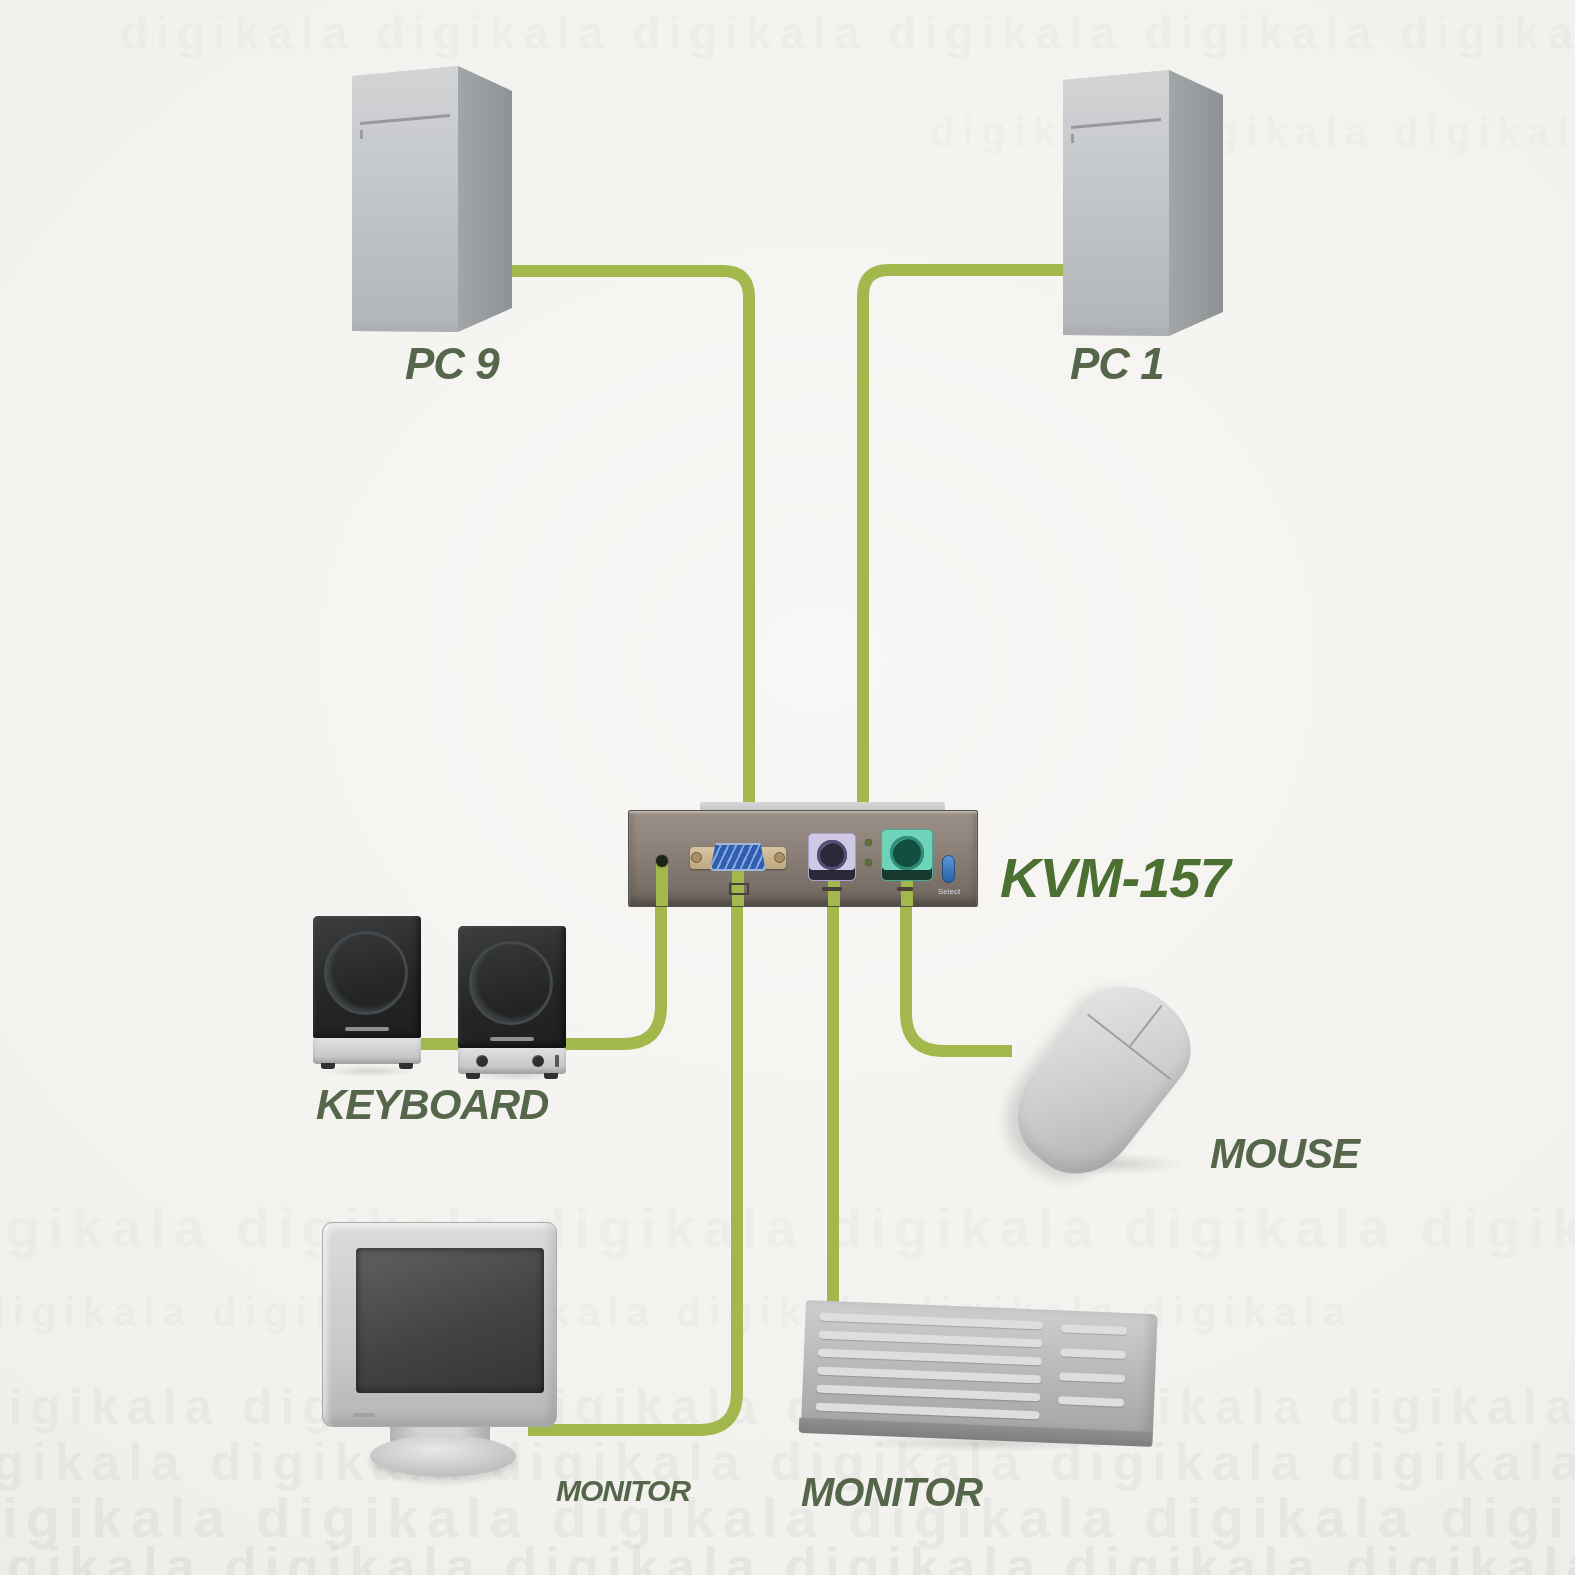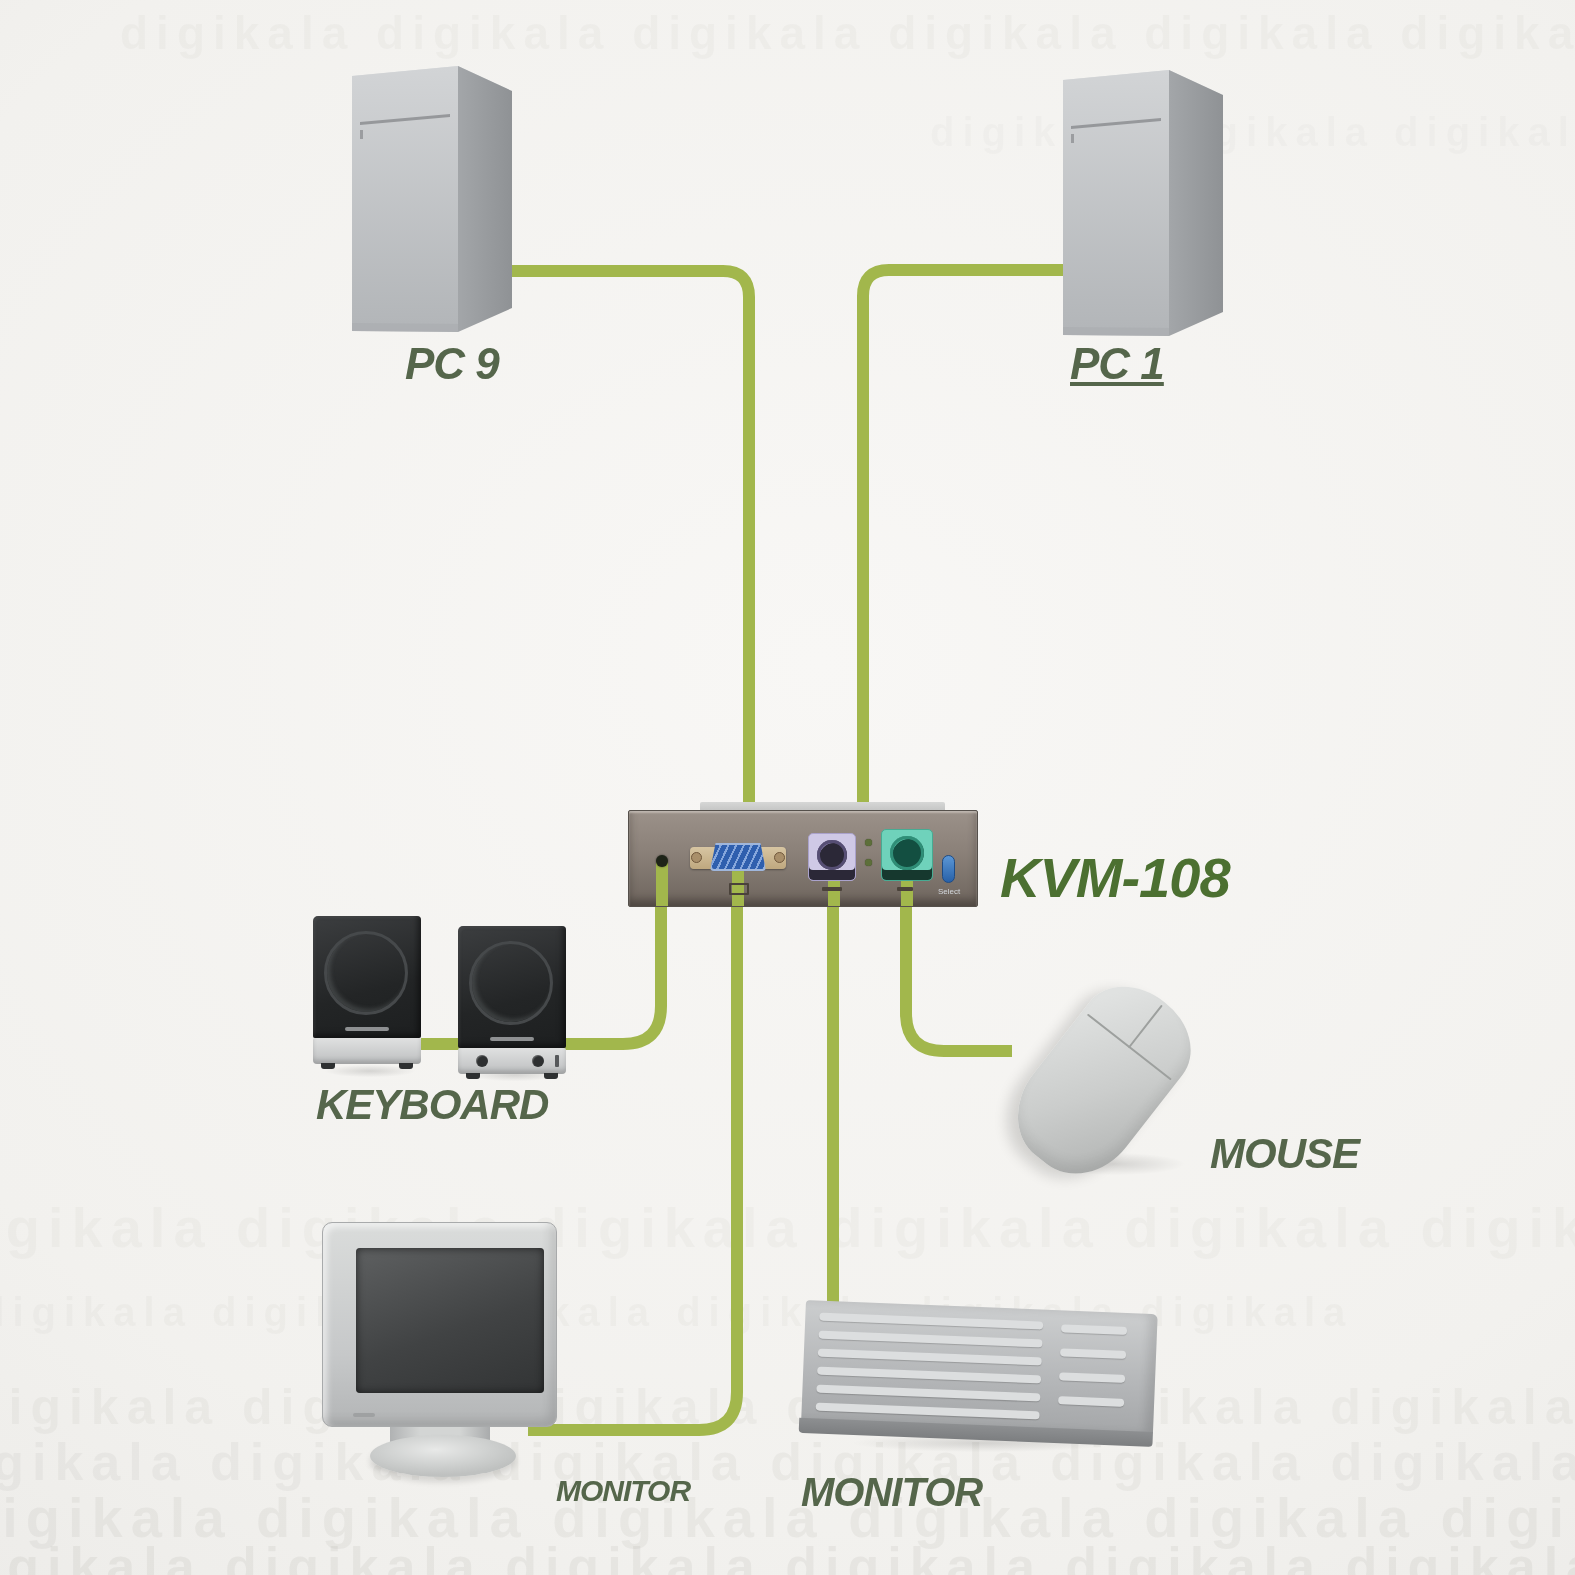--- a/index.html
+++ b/index.html
@@ -280,20 +280,20 @@
 
   <div class="shadow" style="left:1015px;top:1148px;width:200px;height:32px;"></div>
   <div class="mouse">
     <div class="mouse-body">
       <div class="mouse-divider"></div>
       <div class="mouse-split"></div>
     </div>
   </div>
 
   <div class="lbl" style="left:405px;top:342px;font-size:44px;">PC 9</div>
-  <div class="lbl" style="left:1070px;top:342px;font-size:44px;text-decoration:underline;">PC 1</div>
-  <div class="lbl lbl-kvm" style="left:1000px;top:850px;font-size:56px;">KVM-108</div>
+  <div class="lbl" style="left:1070px;top:342px;font-size:44px;">PC 1</div>
+  <div class="lbl lbl-kvm" style="left:1000px;top:850px;font-size:56px;">KVM-157</div>
   <div class="lbl" style="left:316px;top:1084px;font-size:42px;">KEYBOARD</div>
   <div class="lbl" style="left:1210px;top:1133px;font-size:42px;">MOUSE</div>
   <div class="lbl" style="left:556px;top:1476px;font-size:30px;">MONITOR</div>
   <div class="lbl" style="left:801px;top:1472px;font-size:40px;">MONITOR</div>
 
 </div>
 
 </body></html>

